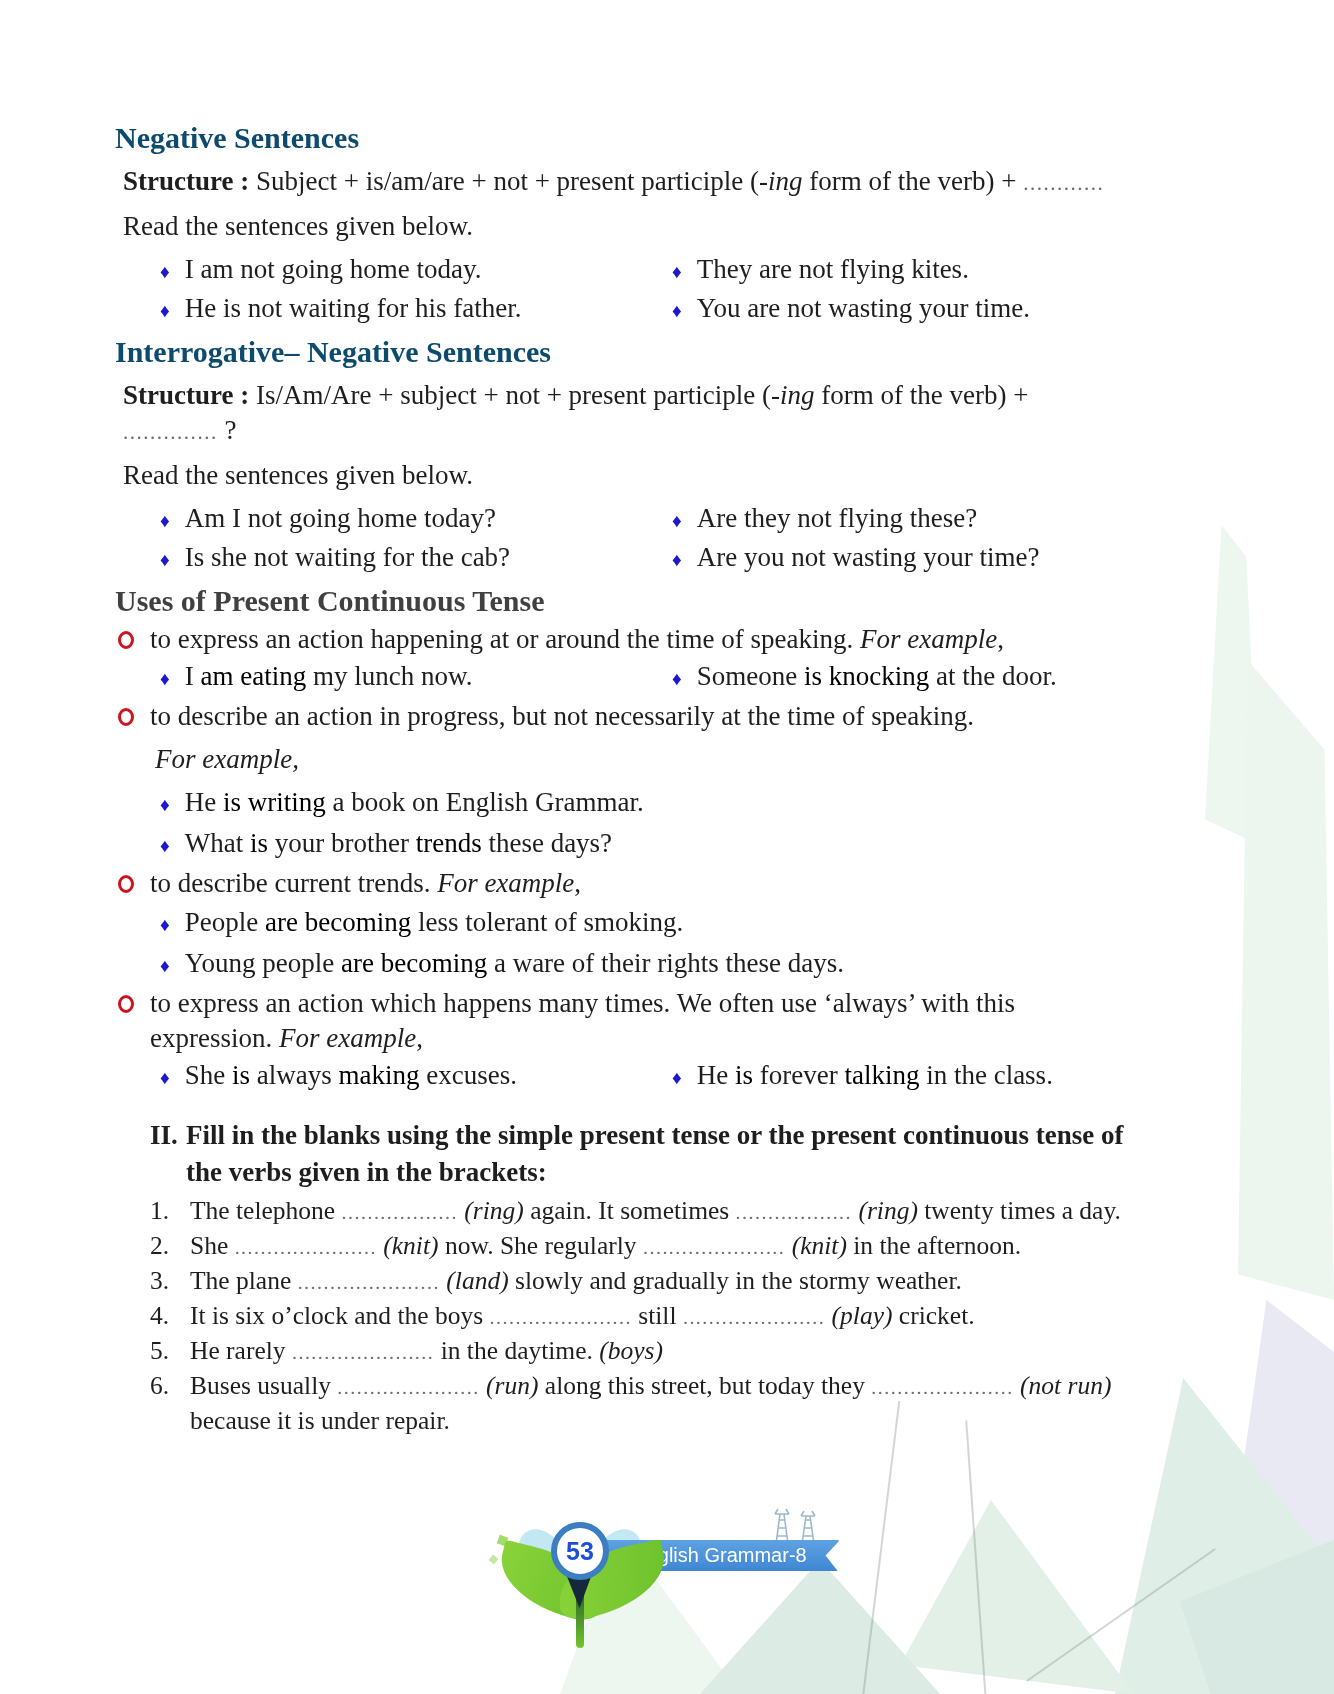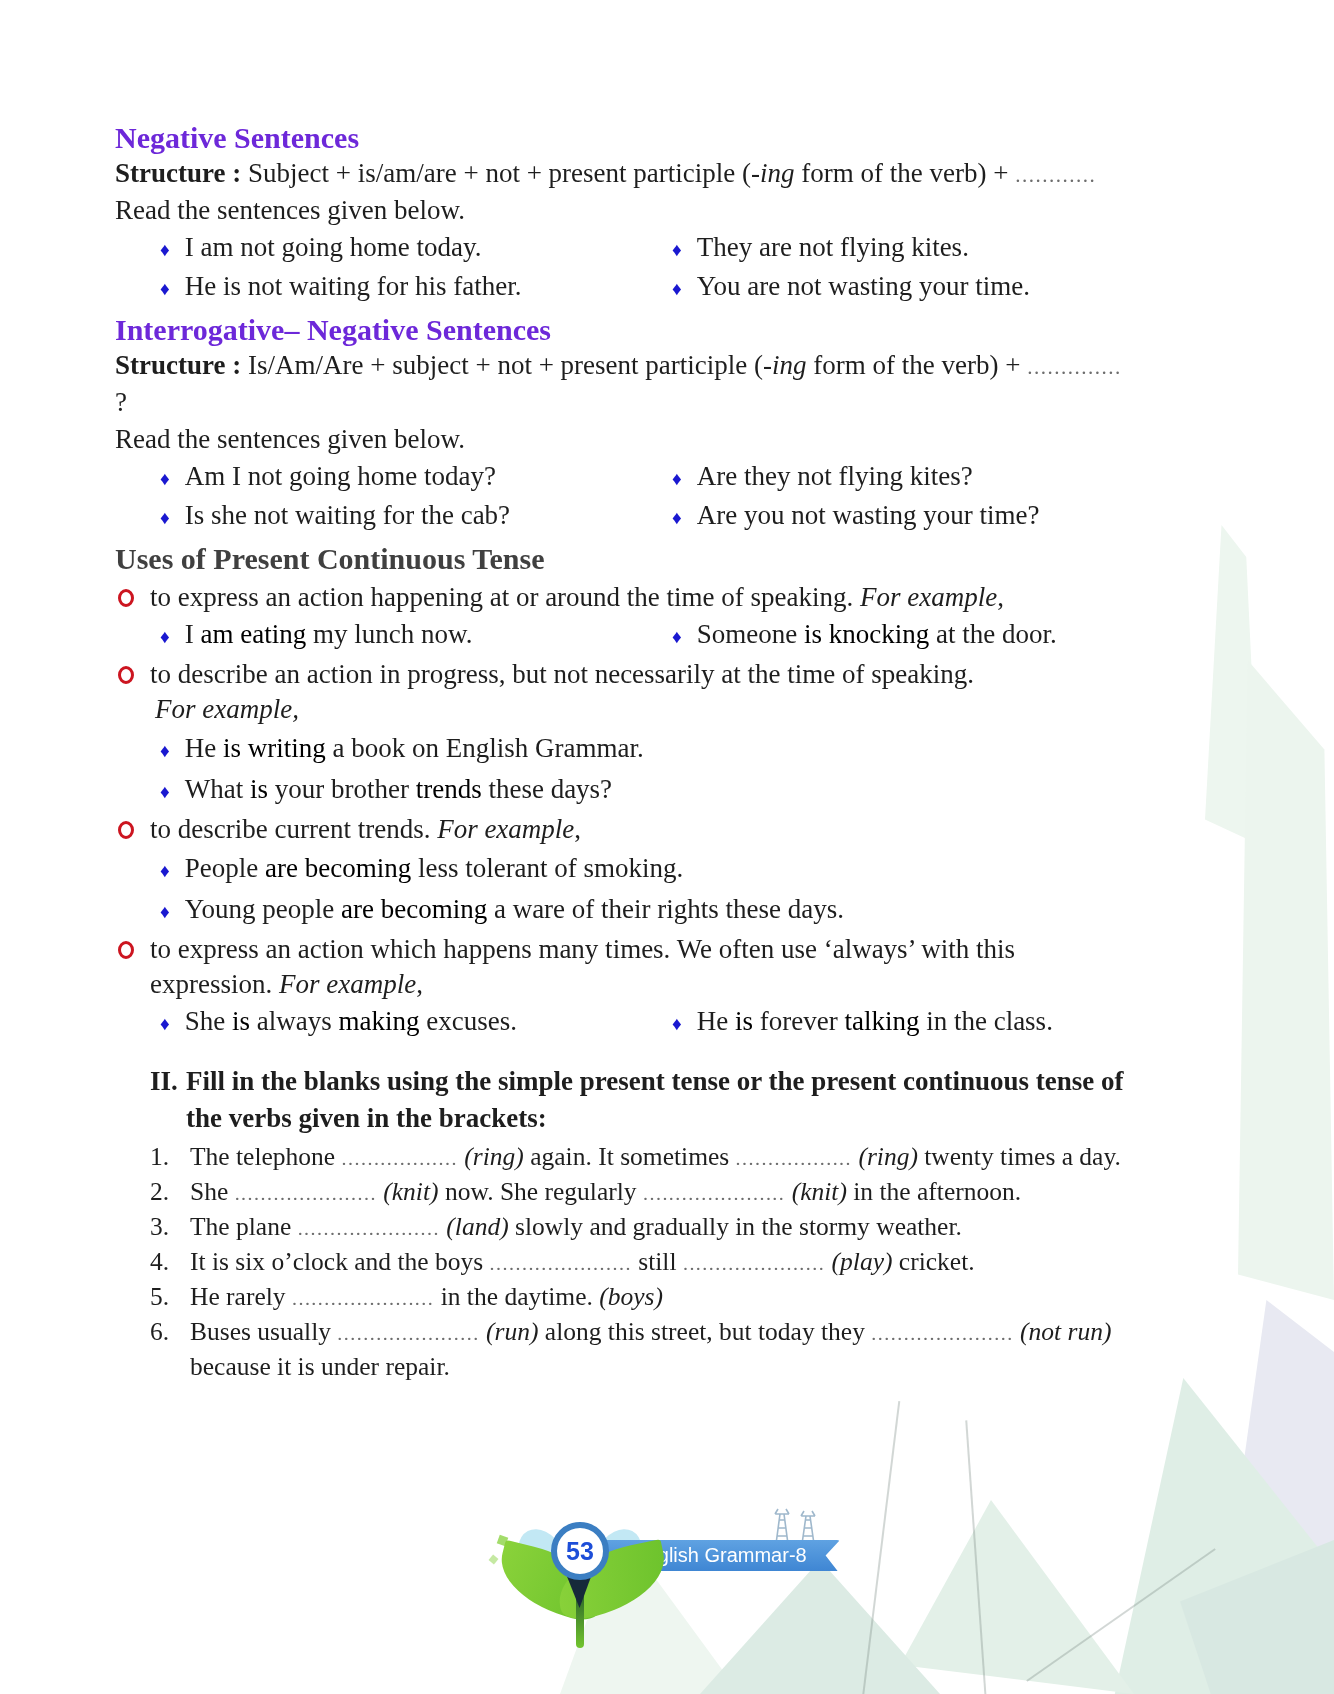--- a/index.html
+++ b/index.html
@@ -28,23 +28,23 @@
     clip-path:polygon(50% 0,100% 100%,0 100%);}
   .wm-line{position:absolute;background:rgba(125,140,135,0.35);width:2px;z-index:0;}
   .wm-line.a{left:880px;top:1400px;height:300px;transform:rotate(7deg);}
   .wm-line.b{left:975px;top:1420px;height:280px;transform:rotate(-4deg);}
   .wm-line.c{left:1120px;top:1500px;height:230px;transform:rotate(55deg);}
 
   
   .content{position:absolute;left:115px;top:120px;width:1014px;z-index:2;
     font-size:27px;line-height:35px;}
   .hd{font-weight:bold;font-size:30px;line-height:36px;margin:0;}
-  .hd.red{color:#6d28d9;}
+  .hd.red{color:#0c4a6e;}
   .hd.green{color:#404040;}
-  .pline{margin:0;}
+  .pline{margin:8px;}
   .mt2{margin-top:2px;}.mt4{margin-top:4px;}.mt6{margin-top:6px;}.mt8{margin-top:8px;}
   .b{font-weight:bold;}
   .i{font-style:italic;}
   .cy{color:#000000;}
   .dot{color:#6e6e6e;letter-spacing:1.5px;font-size:0.78em;}
   
   .row2{display:flex;margin-top:2px;}
   .cell{display:flex;align-items:baseline;}
   .cell.l{width:557px;padding-left:45px;box-sizing:border-box;flex:0 0 auto;}
   .cell.r{flex:1;}
@@ -141,21 +141,21 @@
   <h2 class="hd red mt6">Interrogative– Negative Sentences</h2>
   <p class="pline"><span class="b">Structure : </span><span>Is/Am/Are + subject + not + present participle (</span><span class="i">-ing</span><span> form of the verb) + </span><span class="dot">..............</span><span> ?</span></p>
   <p class="pline mt2">Read the sentences given below.</p>
   <div class="row2">
     <div class="cell l">
         <span class="dia">♦</span>
         <span>Am I not going home today?</span>
       </div>
     <div class="cell r">
         <span class="dia">♦</span>
-        <span>Are they not flying kites?</span>
+        <span>Are they not flying these?</span>
       </div>
   </div>
   <div class="row2">
     <div class="cell l">
         <span class="dia">♦</span>
         <span>Is she not waiting for the cab?</span>
       </div>
     <div class="cell r">
         <span class="dia">♦</span>
         <span>Are you not wasting your time?</span>

